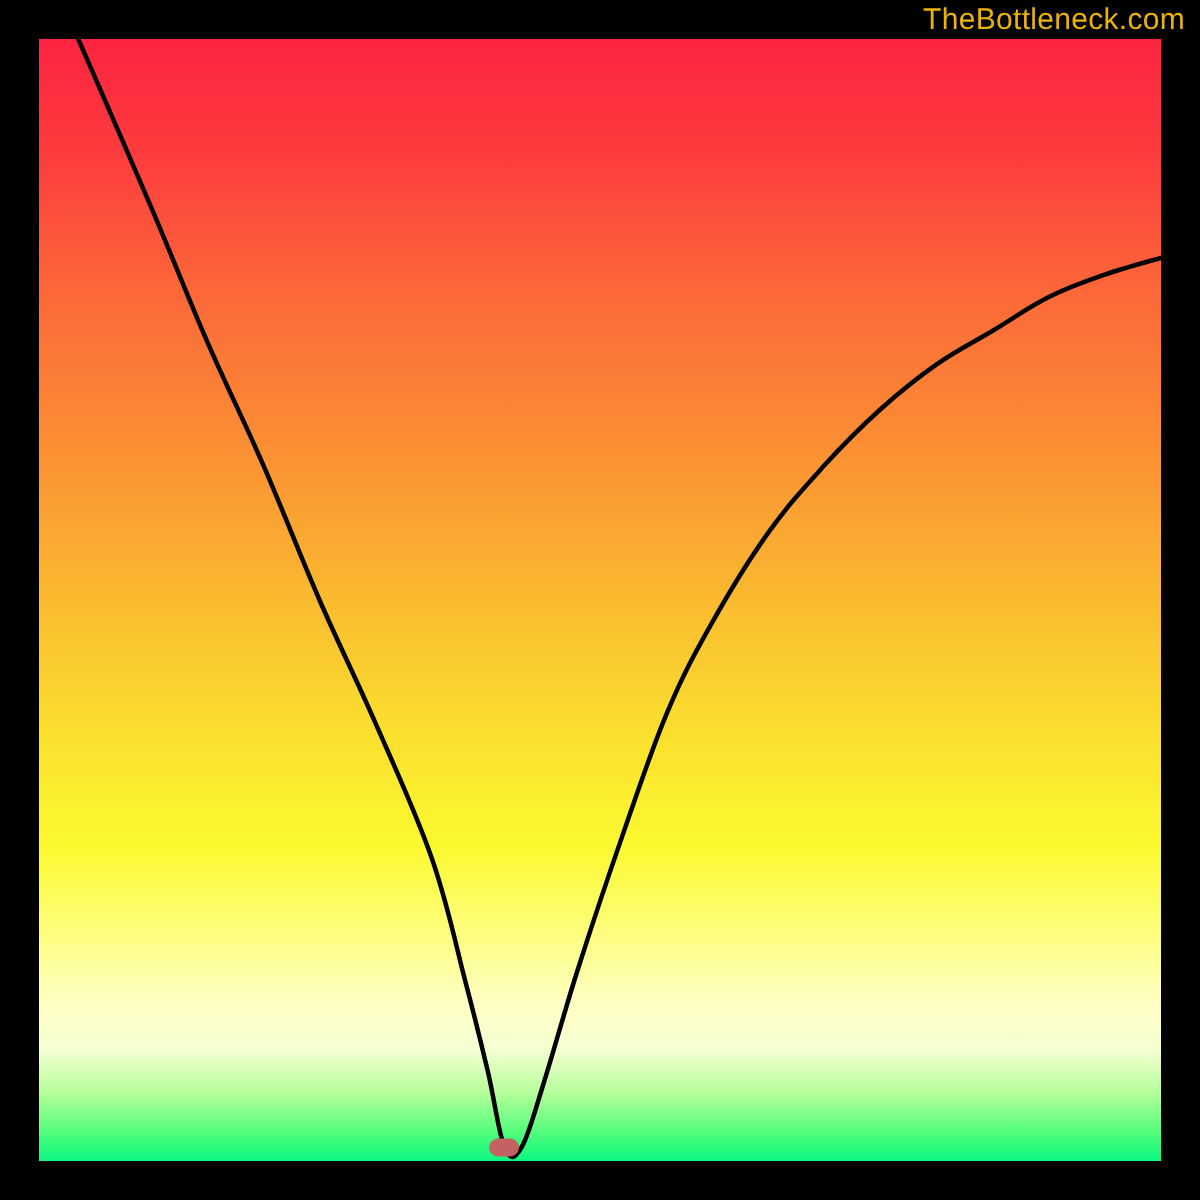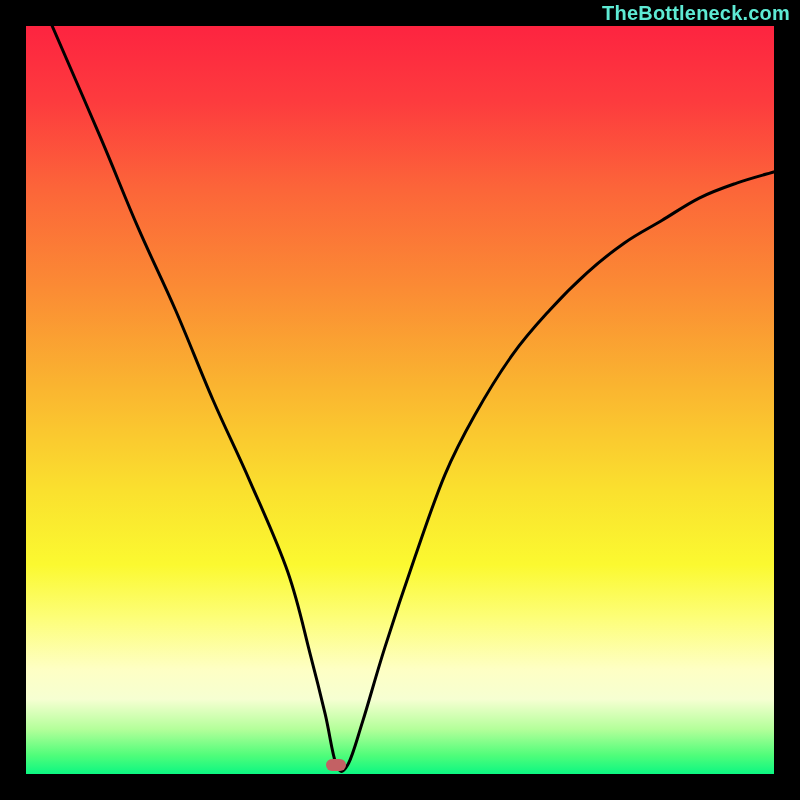--- a/index.html
+++ b/index.html
@@ -39,23 +39,23 @@
       #f6ffd2 90%,
       #b4ff9a 94%,
       #50fd7a 97.5%,
       #0cf782 100%
     );
   }
   .watermark {
     position: absolute;
     top: 2px;
     right: 10px;
-    color: #5eead4;
+    color: #eab308;
     font-size: 20px;
-    font-weight: 700;
+    font-weight: 400;
     letter-spacing: 0.2px;
     user-select: none;
   }
   svg.curve {
     position: absolute;
     top: 0;
     left: 0;
     width: 748px;
     height: 748px;
   }

